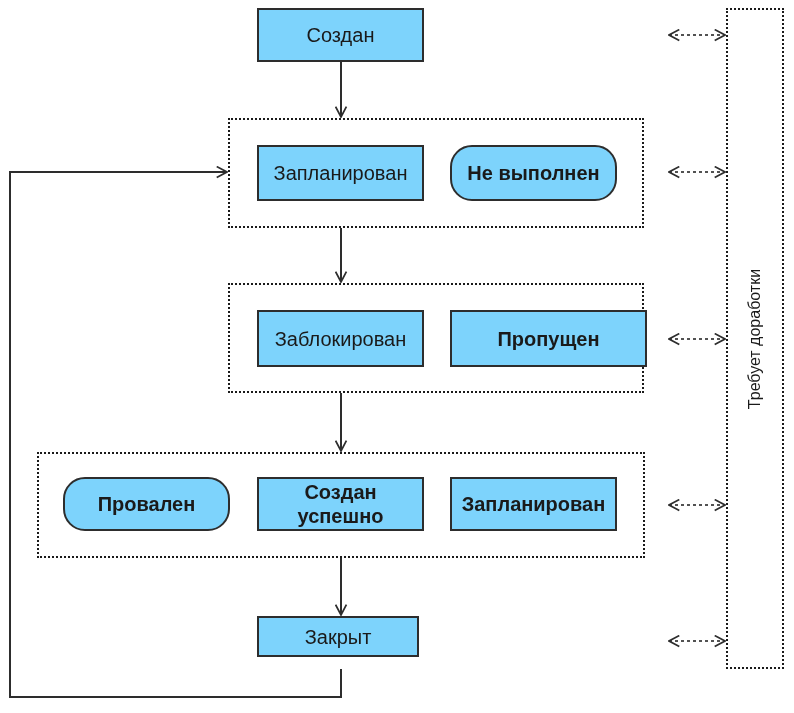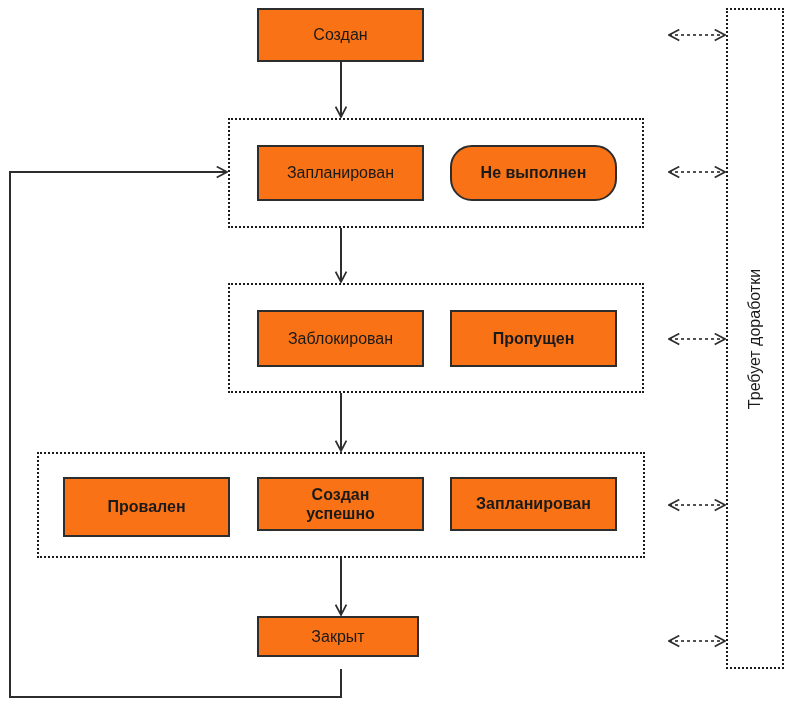--- a/index.html
+++ b/index.html
@@ -8,27 +8,27 @@
     width:794px;height:713px;
     background:#ffffff;
     font-family:"Liberation Sans", sans-serif;
     color:#1a1a1a;
     overflow:hidden;
   }
   .node{
     position:absolute;
     box-sizing:border-box;
     border:2px solid #2d2d2d;
-    background:#f97316;
+    background:#7dd3fc;
     display:flex;
     flex-direction:column;
     align-items:center;
     justify-content:center;
     text-align:center;
-    font-size:16px;
+    font-size:20px;
     line-height:1.2;
     z-index:2;
   }
   .node.bold{font-weight:bold;}
   .group{
     position:absolute;
     box-sizing:border-box;
     border:2px dotted #1a1a1a;
     background:#ffffff;
     z-index:1;
@@ -57,23 +57,23 @@
     z-index:3;
   }
 
   
   #node-created      {left:257px; top:8px;   width:167px; height:54px;}
   #group-planned     {left:228px; top:118px; width:416px; height:110px;}
   #node-planned      {left:257px; top:145px; width:167px; height:56px;}
   #node-not-executed {left:450px; top:145px; width:167px; height:56px;border-radius:22px;}
   #group-executing   {left:228px; top:283px; width:416px; height:110px;}
   #node-executing    {left:257px; top:310px; width:167px; height:57px;}
-  #node-skipped      {left:450px; top:310px; width:167px; height:57px;text-align:center;}
+  #node-skipped      {left:450px; top:310px; width:197px; height:57px;text-align:center;}
   #group-result      {left:37px;  top:452px; width:608px; height:106px;}
-  #node-failed       {left:63px;  top:477px; width:167px; height:60px;}
+  #node-failed       {left:63px;  top:477px; width:167px; height:54px;border-radius:22px;}
   #node-passed       {left:257px; top:477px; width:167px; height:54px;}
   #node-blocked      {left:450px; top:477px; width:167px; height:54px;}
   #node-closed       {left:257px; top:616px; width:162px; height:41px;}
   #box-rework        {left:726px; top:8px;   width:58px;  height:661px;}
 </style>
 </head>
 <body>
 
 <div class="canvas">
 

